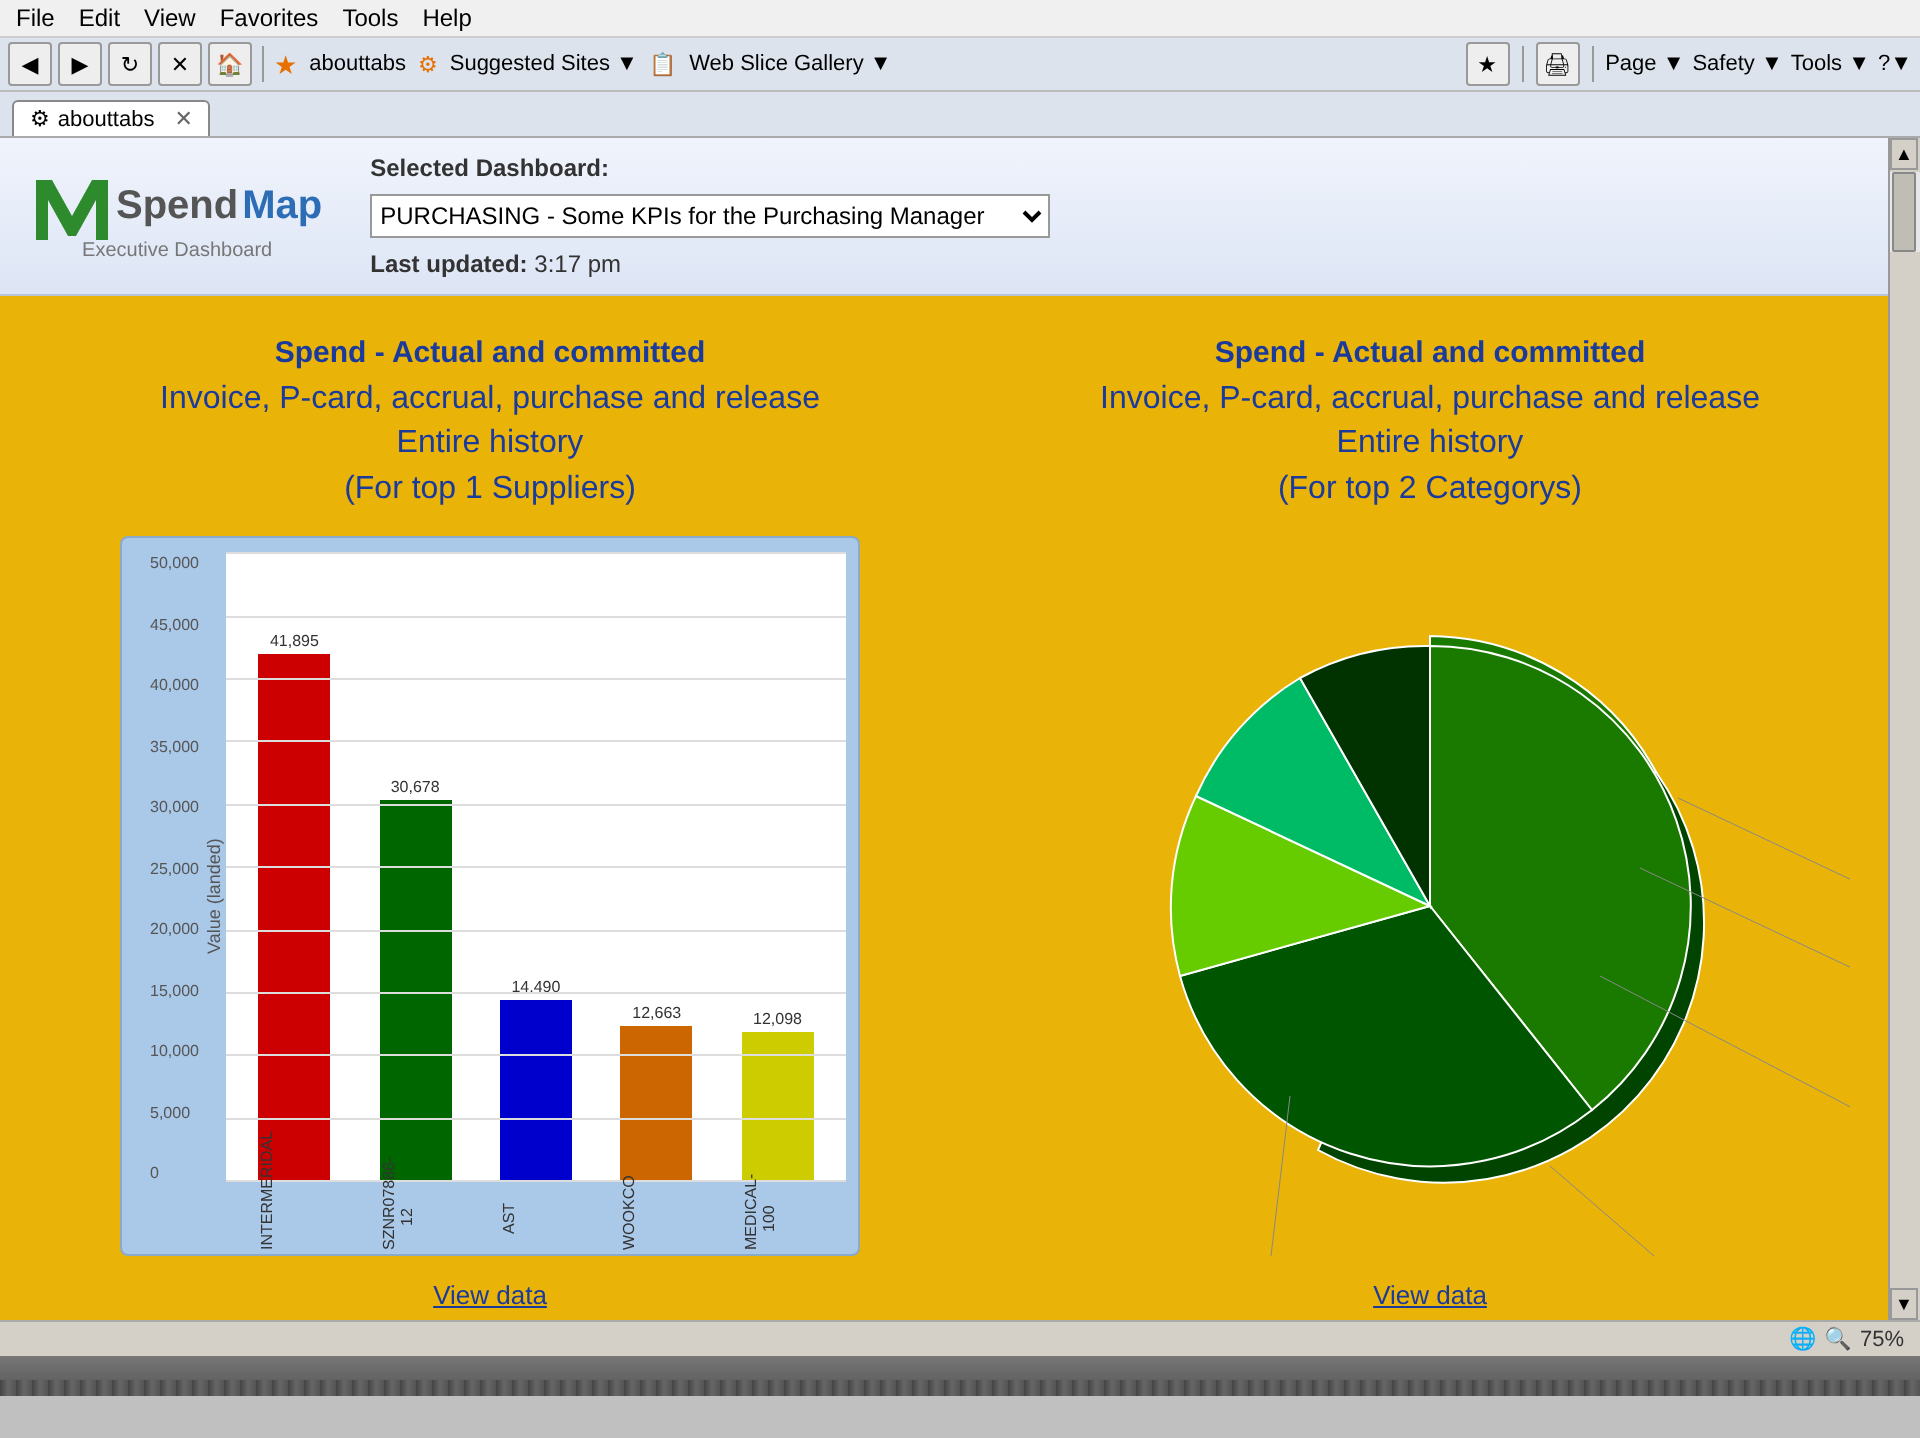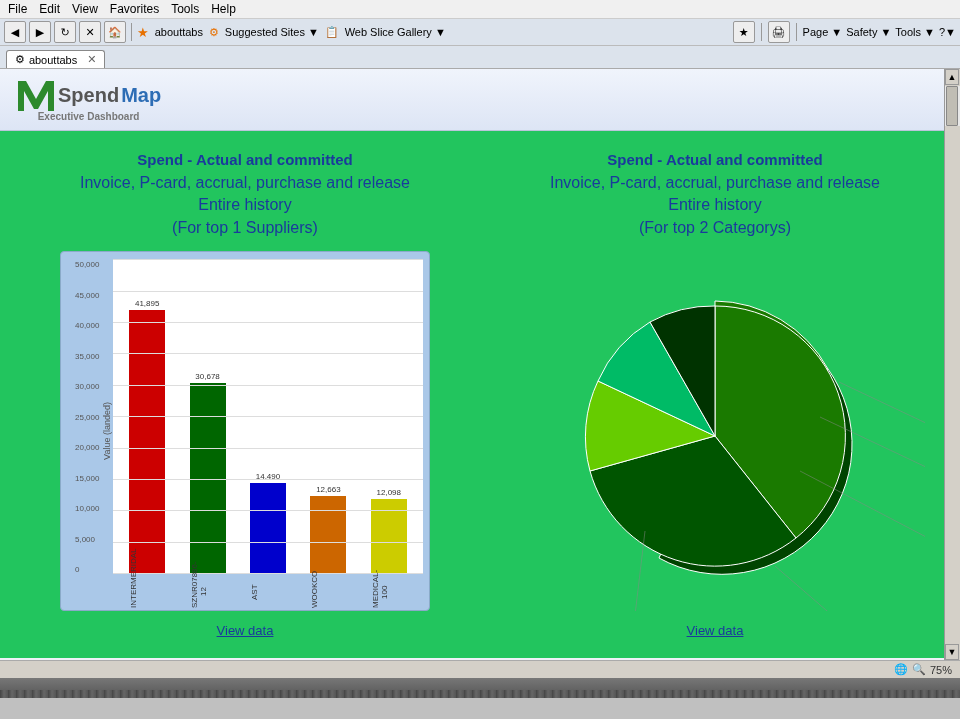--- a/index.html
+++ b/index.html
@@ -86,21 +86,20 @@
       align-items: center;
       gap: 2px;
       text-align: center;
     }
 
     .logo-subtitle {
       color: #777;
       font-size: 10px;
       text-align: center;
       margin-top: -2px;
-      font-weight: bold;
     }
 
     .dashboard-info {
       display: flex;
       flex-direction: column;
       gap: 6px;
     }
 
     .dashboard-label {
       font-size: 12px;
@@ -119,21 +118,21 @@
     .last-updated {
       font-size: 12px;
       color: #333;
     }
 
     
     .charts-container {
       display: flex;
       padding: 20px;
       gap: 20px;
-      background: #22c55e;
+      background: #eab308;
     }
 
     .chart-panel {
       flex: 1;
       display: flex;
       flex-direction: column;
       align-items: center;
     }
 
     .chart-title {
@@ -287,20 +286,28 @@
 
         <svg width="40" height="36" viewBox="0 0 40 36">
           <path d="M2,34 L2,4 L10,4 L20,22 L30,4 L38,4 L38,34 L32,34 L32,14 L22,32 L18,32 L8,14 L8,34 Z" fill="#2d8a2d"></path>
         </svg>
         <span style="color:#555;font-size:20px;font-weight:bold;">Spend</span>
           <span style="color:#2d6db5;font-size:20px;font-weight:bold;">Map</span>
       </div>
       <div class="logo-subtitle">Executive Dashboard</div>
     </div>
 
+    <div class="dashboard-info">
+      <div class="dashboard-label">Selected Dashboard:</div>
+      <select class="dashboard-select"><option>PURCHASING - Some KPIs for the Purchasing Manager</option></select>
+      <div class="last-updated">
+        <strong>Last updated:</strong>
+        <span>3:17 pm</span>
+      </div>
+    </div>
   </div>
 
   <div class="charts-container">
 
     <div class="chart-panel">
       <div class="chart-title">Spend - Actual and committed</div>
       <div class="chart-subtitle">
         <span>Invoice, P-card, accrual, purchase and release</span><br>
         <span>Entire history</span><br>
         <span>(For top 1 Suppliers)</span>

